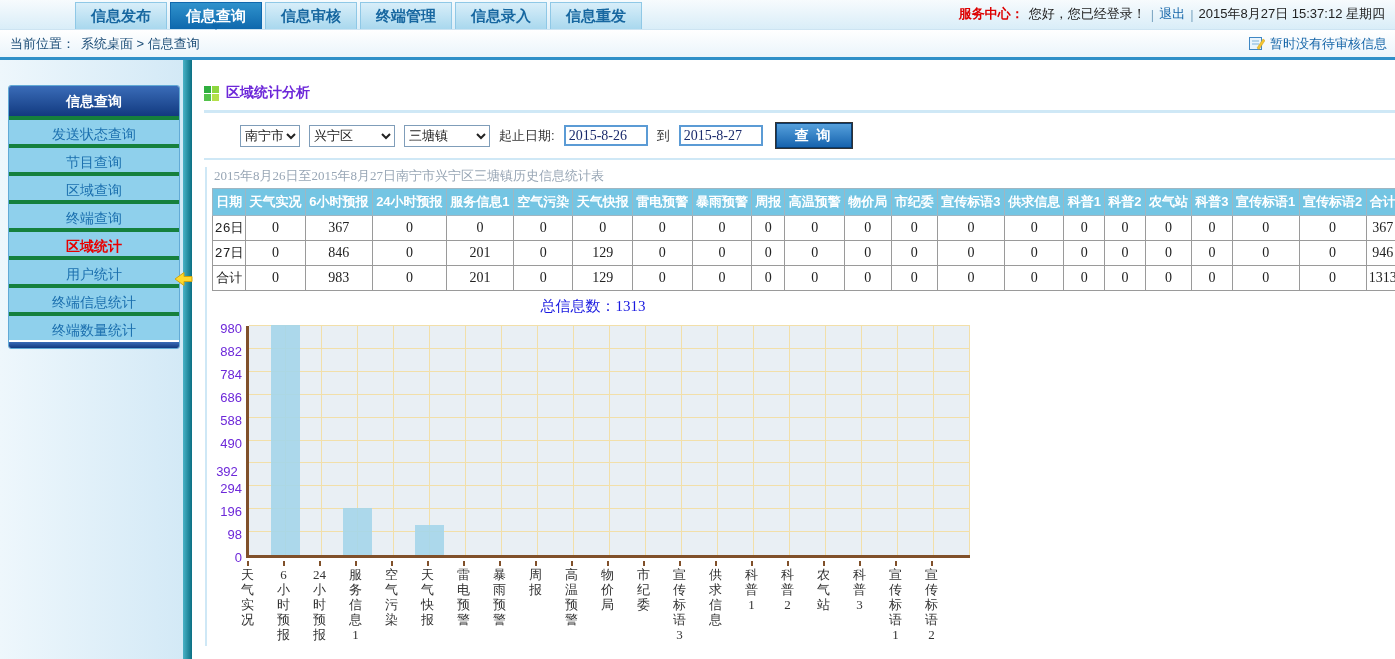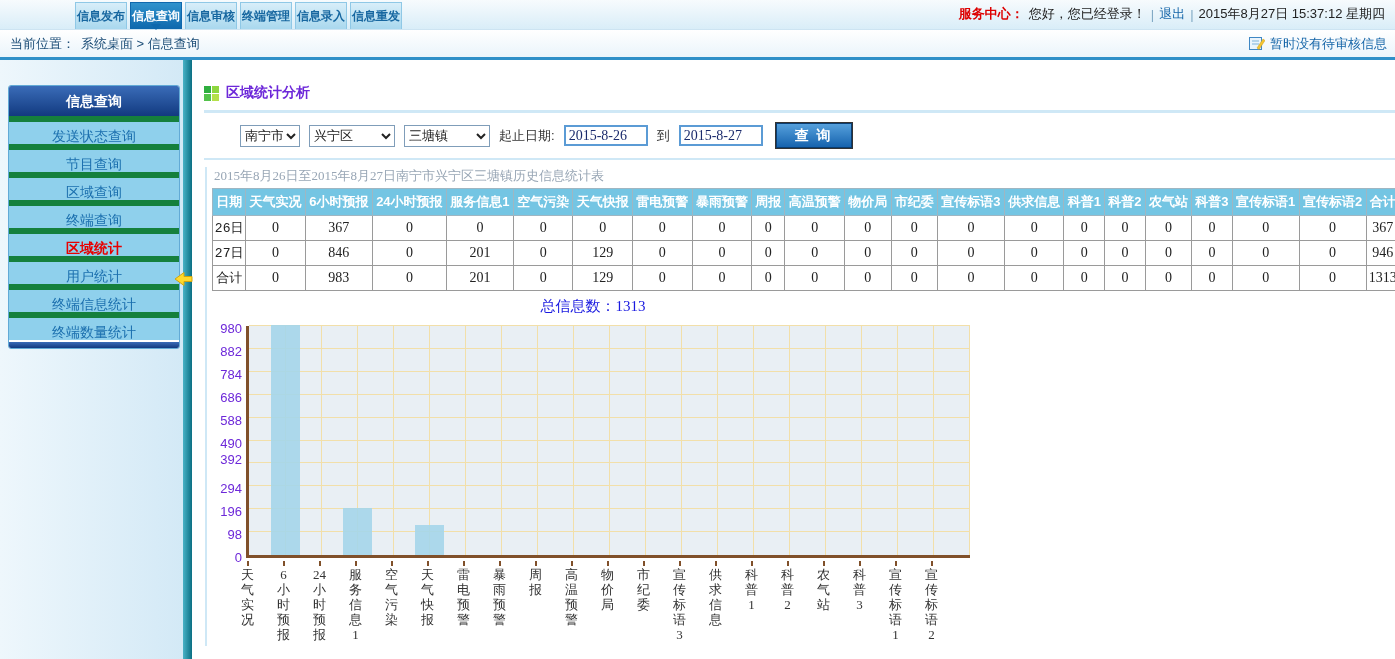--- a/index.html
+++ b/index.html
@@ -2,21 +2,21 @@
 <html><head>
 <meta charset="utf-8">
 <style>
   * { margin:0; padding:0; box-sizing:border-box; }
   html,body { width:1395px; height:659px; overflow:hidden; font-family:"Liberation Sans",sans-serif; background:#fff; }
   #page { position:relative; width:1395px; height:659px; overflow:hidden; }
 
   
   .navbar { height:30px; background:linear-gradient(to bottom,#f7fbfd,#d9edf8); display:flex; align-items:flex-end; padding-left:75px; border-bottom:1px solid #cde4f2; position:relative; }
   .tabs { display:flex; gap:3px; height:27px; }
-  .tab { height:27px; line-height:26px; padding:0 1px; font-size:12px; font-weight:bold; color:#1767a0; background:linear-gradient(to bottom,#d8eef9,#a9d8ee); border:1px solid #8fc8e6; border-bottom:none; cursor:pointer; white-space:nowrap; }
+  .tab { height:27px; line-height:26px; padding:0 15px; font-size:15px; font-weight:bold; color:#1767a0; background:linear-gradient(to bottom,#d8eef9,#a9d8ee); border:1px solid #8fc8e6; border-bottom:none; cursor:pointer; white-space:nowrap; }
   .tab.active { background:linear-gradient(to bottom,#2f92cc,#0e68ad); color:#fff; border-color:#0e68ad; position:relative; }
   .tab.active::after { content:""; position:absolute; left:50%; margin-left:-5px; bottom:-6px; border:5px solid transparent; border-top:6px solid #0e68ad; }
   .nav-right { margin-left:auto; display:flex; align-items:center; gap:5px; padding-right:10px; font-size:13px; height:30px; color:#222; white-space:nowrap; }
   .svc { color:#dd0000; font-weight:bold; }
   .pipe { color:#7fa8c4; }
   .logout { color:#1565a8; cursor:pointer; text-decoration:none; }
 
   
   .breadcrumb { height:27px; background:linear-gradient(to bottom,#ffffff,#eaf4fb); display:flex; align-items:center; padding:0 8px 0 10px; font-size:13px; color:#1c4d77; }
   .crumb-right { margin-left:auto; display:flex; align-items:center; gap:5px; color:#1565a8; cursor:pointer; }
@@ -24,21 +24,21 @@
 
   
   .content { display:flex; height:599px; background:#fff; }
   .leftcol { width:183px; background:linear-gradient(to right,#eef7fc,#d3e9f6); position:relative; flex:0 0 183px; }
   .divider { width:9px; flex:0 0 9px; background:linear-gradient(to right,#49b2c6,#0b6f83); position:relative; }
   .main { flex:1; background:#fff; position:relative; padding:0 0 0 12px; overflow:hidden; }
 
   
   .side-panel { margin:25px 0 0 8px; width:172px; border:1px solid #62aad6; border-radius:3px; overflow:hidden; background:#fff; }
   .side-title { height:30px; line-height:30px; text-align:center; color:#fff; font-weight:bold; font-size:14px; background:linear-gradient(to bottom,#3a6cb8,#123a80); }
-  .side-item { height:28px; line-height:28px; text-align:center; font-size:14px; color:#1b6fae; background:#8fd0ec; border-top:6px solid #15803d; cursor:pointer; }
+  .side-item { height:28px; line-height:28px; text-align:center; font-size:14px; color:#1b6fae; background:#8fd0ec; border-top:4px solid #15803d; cursor:pointer; }
   .side-item.active { color:#e80000; font-weight:bold; }
   .side-bottom { height:8px; background:linear-gradient(to bottom,#3a6cb8,#123a80); border-top:2px solid #fff; }
   .pointer-arrow { position:absolute; top:212px; left:-8px; width:18px; height:14px; z-index:5; }
 
   
   .sec-header { margin-top:20px; height:26px; display:flex; align-items:center; gap:7px; }
   .grid-icon { width:15px; height:15px; display:grid; grid-template-columns:7px 7px; grid-template-rows:7px 7px; gap:1px; }
   .grid-icon span:nth-child(1){background:#2fae3f;} .grid-icon span:nth-child(2){background:#8ed63f;}
   .grid-icon span:nth-child(3){background:#53c24a;} .grid-icon span:nth-child(4){background:#b5e04a;}
   .sec-title { font-size:14px; font-weight:bold; color:#6d28d9; }
@@ -300,21 +300,21 @@
                 <div class="vline" style="left: 684px;"></div>
                 <div class="vline" style="left: 720px;"></div>
                 <div class="bar" title="983" style="left: 22px; height: 230px; background: rgb(166, 214, 233);"></div>
                 <div class="bar" title="201" style="left: 94px; height: 47px; background: rgb(166, 214, 233);"></div>
                 <div class="bar" title="129" style="left: 166px; height: 30px; background: rgb(166, 214, 233);"></div>
               </div>
           <div class="ylab" style="top: 224px;">0</div>
               <div class="ylab" style="top: 201.1px;">98</div>
               <div class="ylab" style="top: 178.2px;">196</div>
               <div class="ylab" style="top: 155.3px;">294</div>
-              <div class="ylab" style="top: 126px;">392</div>
+              <div class="ylab" style="top: 138px; text-align: center;">392</div>
               <div class="ylab" style="top: 109.5px;">490</div>
               <div class="ylab" style="top: 86.6px;">588</div>
               <div class="ylab" style="top: 63.7px;">686</div>
               <div class="ylab" style="top: 40.8px;">784</div>
               <div class="ylab" style="top: 17.9px;">882</div>
               <div class="ylab" style="top: -5px;">980</div>
               <div class="xtick" style="left: 34.5px; top: 235px;"></div>
               <div class="xlab" style="left: 27.5px; top: 242px;">天气实况</div>
               <div class="xtick" style="left: 70.5px; top: 235px;"></div>
               <div class="xlab" style="left: 63.5px; top: 242px;">6小时预报</div>

